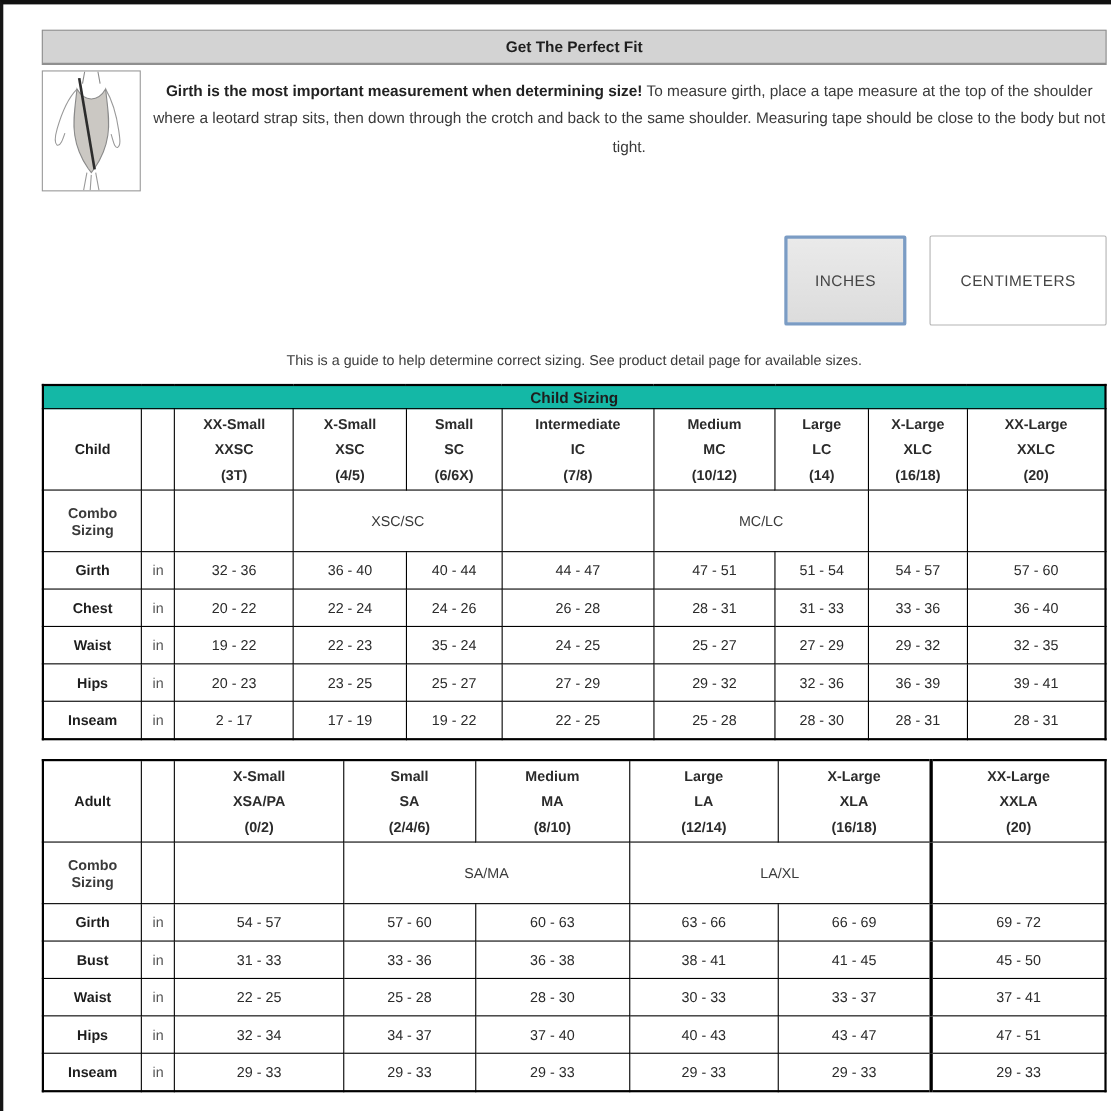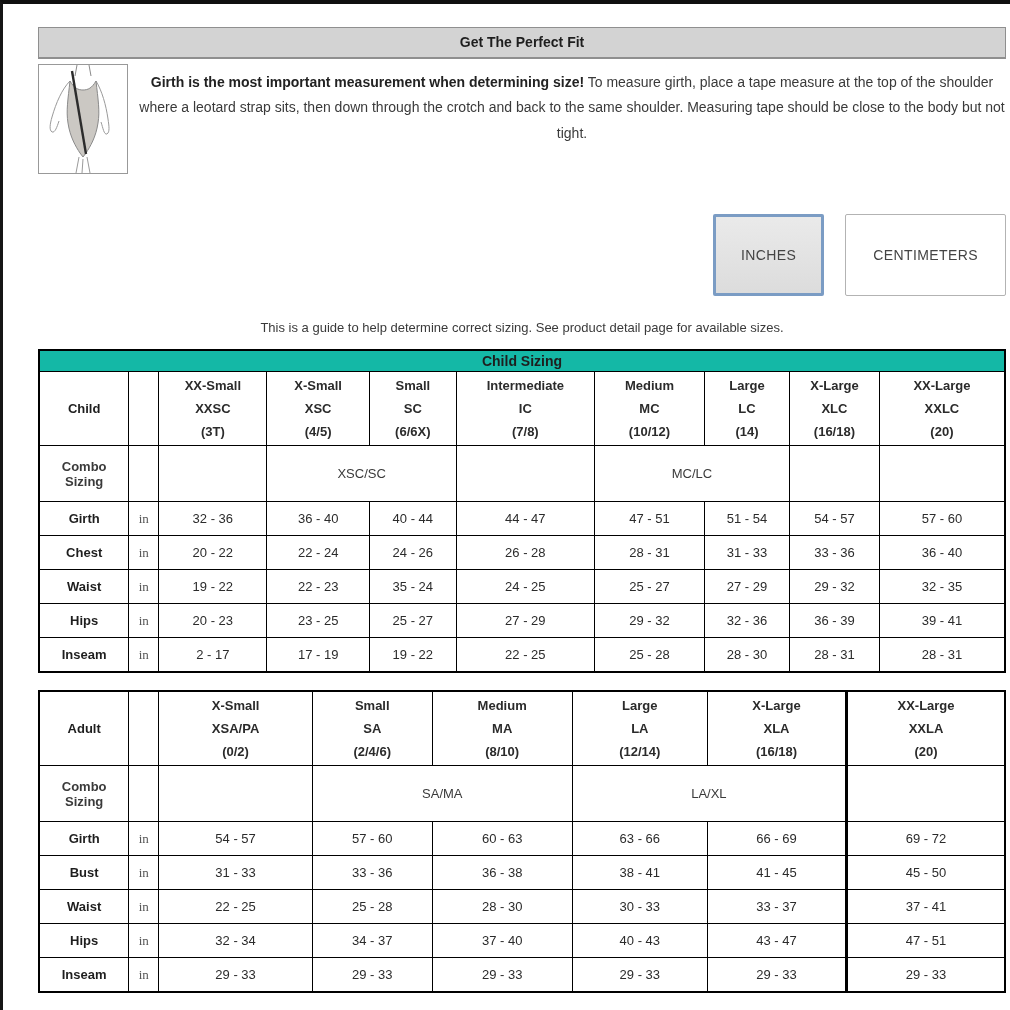--- a/index.html
+++ b/index.html
@@ -64,21 +64,21 @@
     border:1px solid #000; text-align:center; vertical-align:middle; padding:2px;
   }
   .table-title {
     background:#14b8a6; font-weight:bold; font-size:14px;
     padding:6px 0 7px 0; border-bottom:2px solid #000; color:#1e1e1e;
   }
   .header-row th { font-weight:bold; line-height:1.78; padding:7px 2px; border-bottom:2px solid #000; }
   .row-label { font-weight:bold; color:#1e1e1e; }
   .combo-row td { height:56px; border-bottom:2px solid #000; color:#3a3a3a; }
   .data-row td { height:34px; }
-  .unit-cell { color:#555; font-weight:normal;font-family:Liberation Serif, serif; }
+  .unit-cell { color:#555; font-weight:normal; }
   .table-adult .header-row th:last-child,
   .table-adult .combo-row td:last-child,
   .table-adult .data-row td:last-child { border-left-width:3px; }
 </style>
 </head>
 <body>
 
 <div class="content">
 
   <div class="titlebar">Get The Perfect Fit</div>

